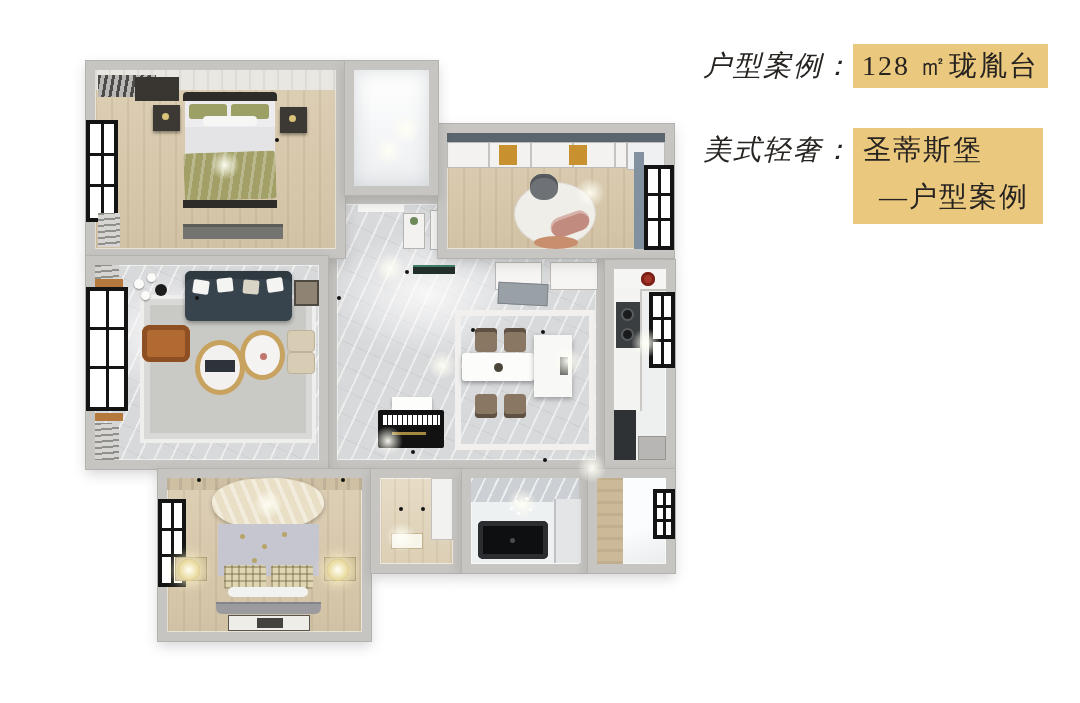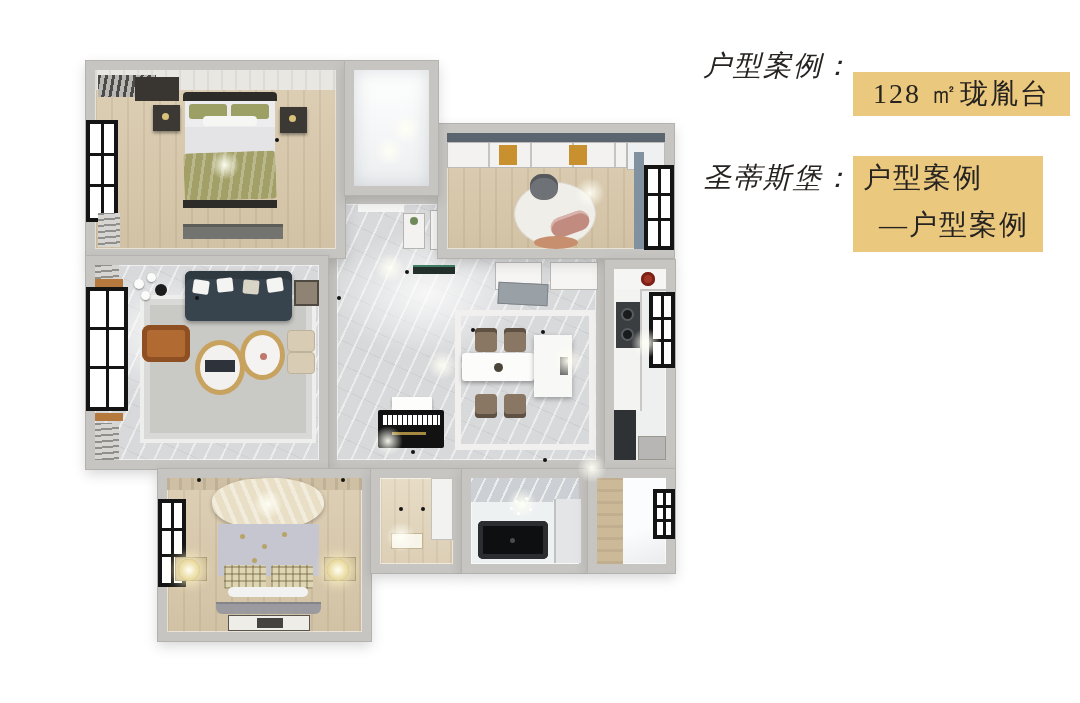--- a/index.html
+++ b/index.html
@@ -3,21 +3,21 @@
 <meta charset="utf-8">
 <style>
   html,body{margin:0;padding:0;background:#ffffff;}
   .stage{position:relative;width:1080px;height:703px;background:#fff;overflow:hidden;
          font-family:"Liberation Serif","DejaVu Serif",serif;}
 
   
   .caption{position:absolute;left:703px;top:44px;color:var(--text,#262320);}
   .cap-row{display:flex;align-items:flex-start;font-size:28px;letter-spacing:2px;line-height:1.25;}
   .cap-label{white-space:nowrap;padding-top:4px;font-style:italic;}
-  .hl1{background:var(--highlight,#eac87e);padding:4px 20px 5px;white-space:nowrap;margin-top:28px;}
+  .hl1{background:var(--highlight,#eac87e);padding:4px 9px 5px;white-space:nowrap;}
   .cap-row2{margin-top:40px;}
   .hl-block{background:var(--highlight,#eac87e);padding:4px 14px 10px 10px;}
   .hl-block .l2{margin-top:12px;padding-left:16px;white-space:nowrap;}
   .hl-block .l1{white-space:nowrap;}
 
   
   .plan{position:absolute;left:75px;top:28px;width:610px;height:620px;}
   .room{position:absolute;box-sizing:border-box;border:9px solid var(--wall,#c6c5c2);
         outline:1px solid #b3b2ae;box-shadow:0 5px 12px rgba(70,70,70,.22),inset 0 0 0 1px rgba(255,255,255,.55);}
   .f-wood{background:repeating-linear-gradient(90deg,rgba(120,90,50,.10) 0 2px,rgba(0,0,0,0) 2px 16px),linear-gradient(180deg,var(--floor-wood,#ddcfb5),#d2c2a5);}
@@ -237,21 +237,21 @@
     <div class="dot" style="left:122px;top:450px;"></div>
     <div class="dot" style="left:266px;top:450px;"></div>
   </div>
 
   <div class="caption">
     <div class="cap-row">
       <span class="cap-label">户型案例：</span>
       <span class="hl1">128 ㎡珑胤台</span>
     </div>
     <div class="cap-row cap-row2">
-      <span class="cap-label">圣蒂斯堡：</span>
+      <span class="cap-label">美式轻奢：</span>
       <span class="hl-block">
-        <span class="l1" style="display:block;">户型案例</span>
+        <span class="l1" style="display:block;">圣蒂斯堡</span>
         <span class="l2" style="display:block;">—户型案例</span>
       </span>
     </div>
   </div>
 
 </div>
 
 </body></html>

